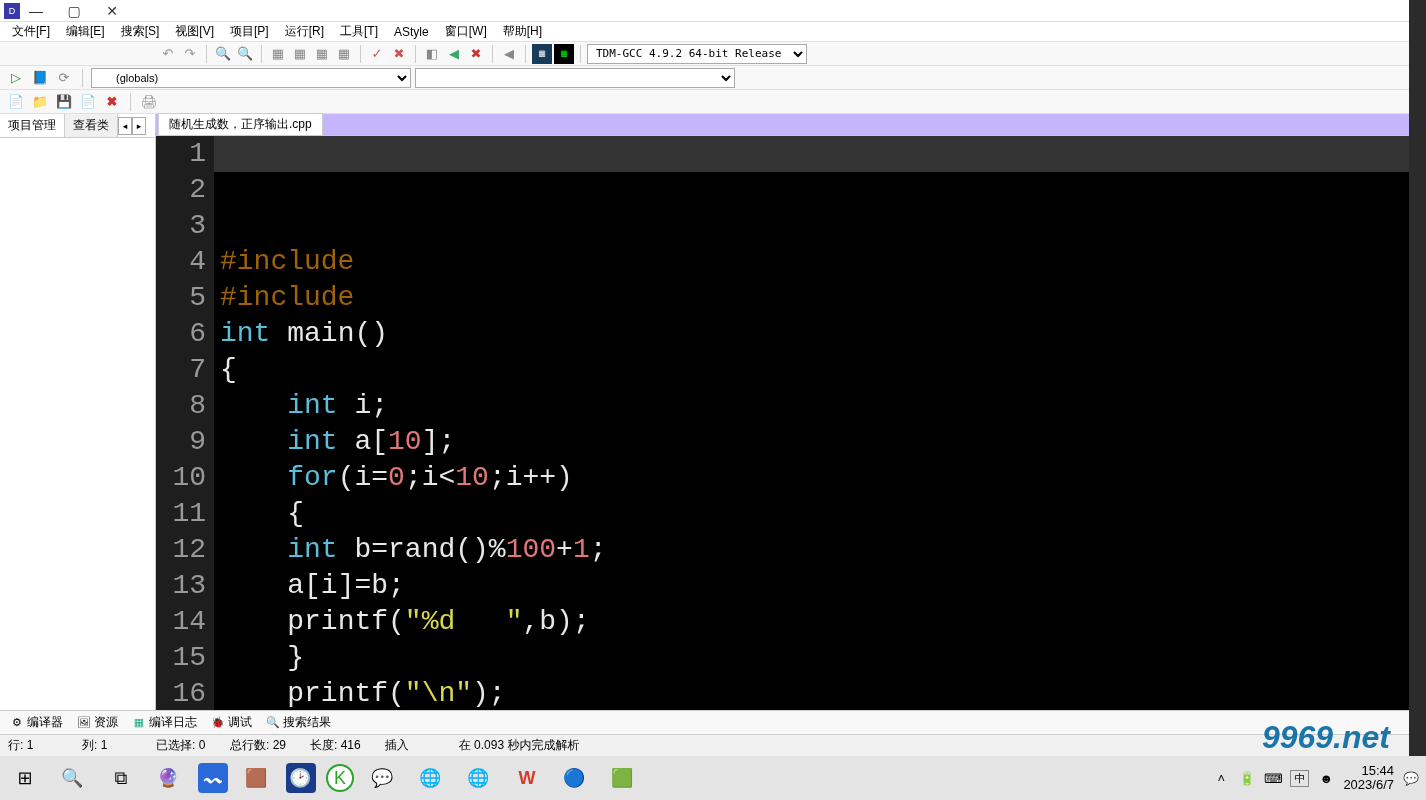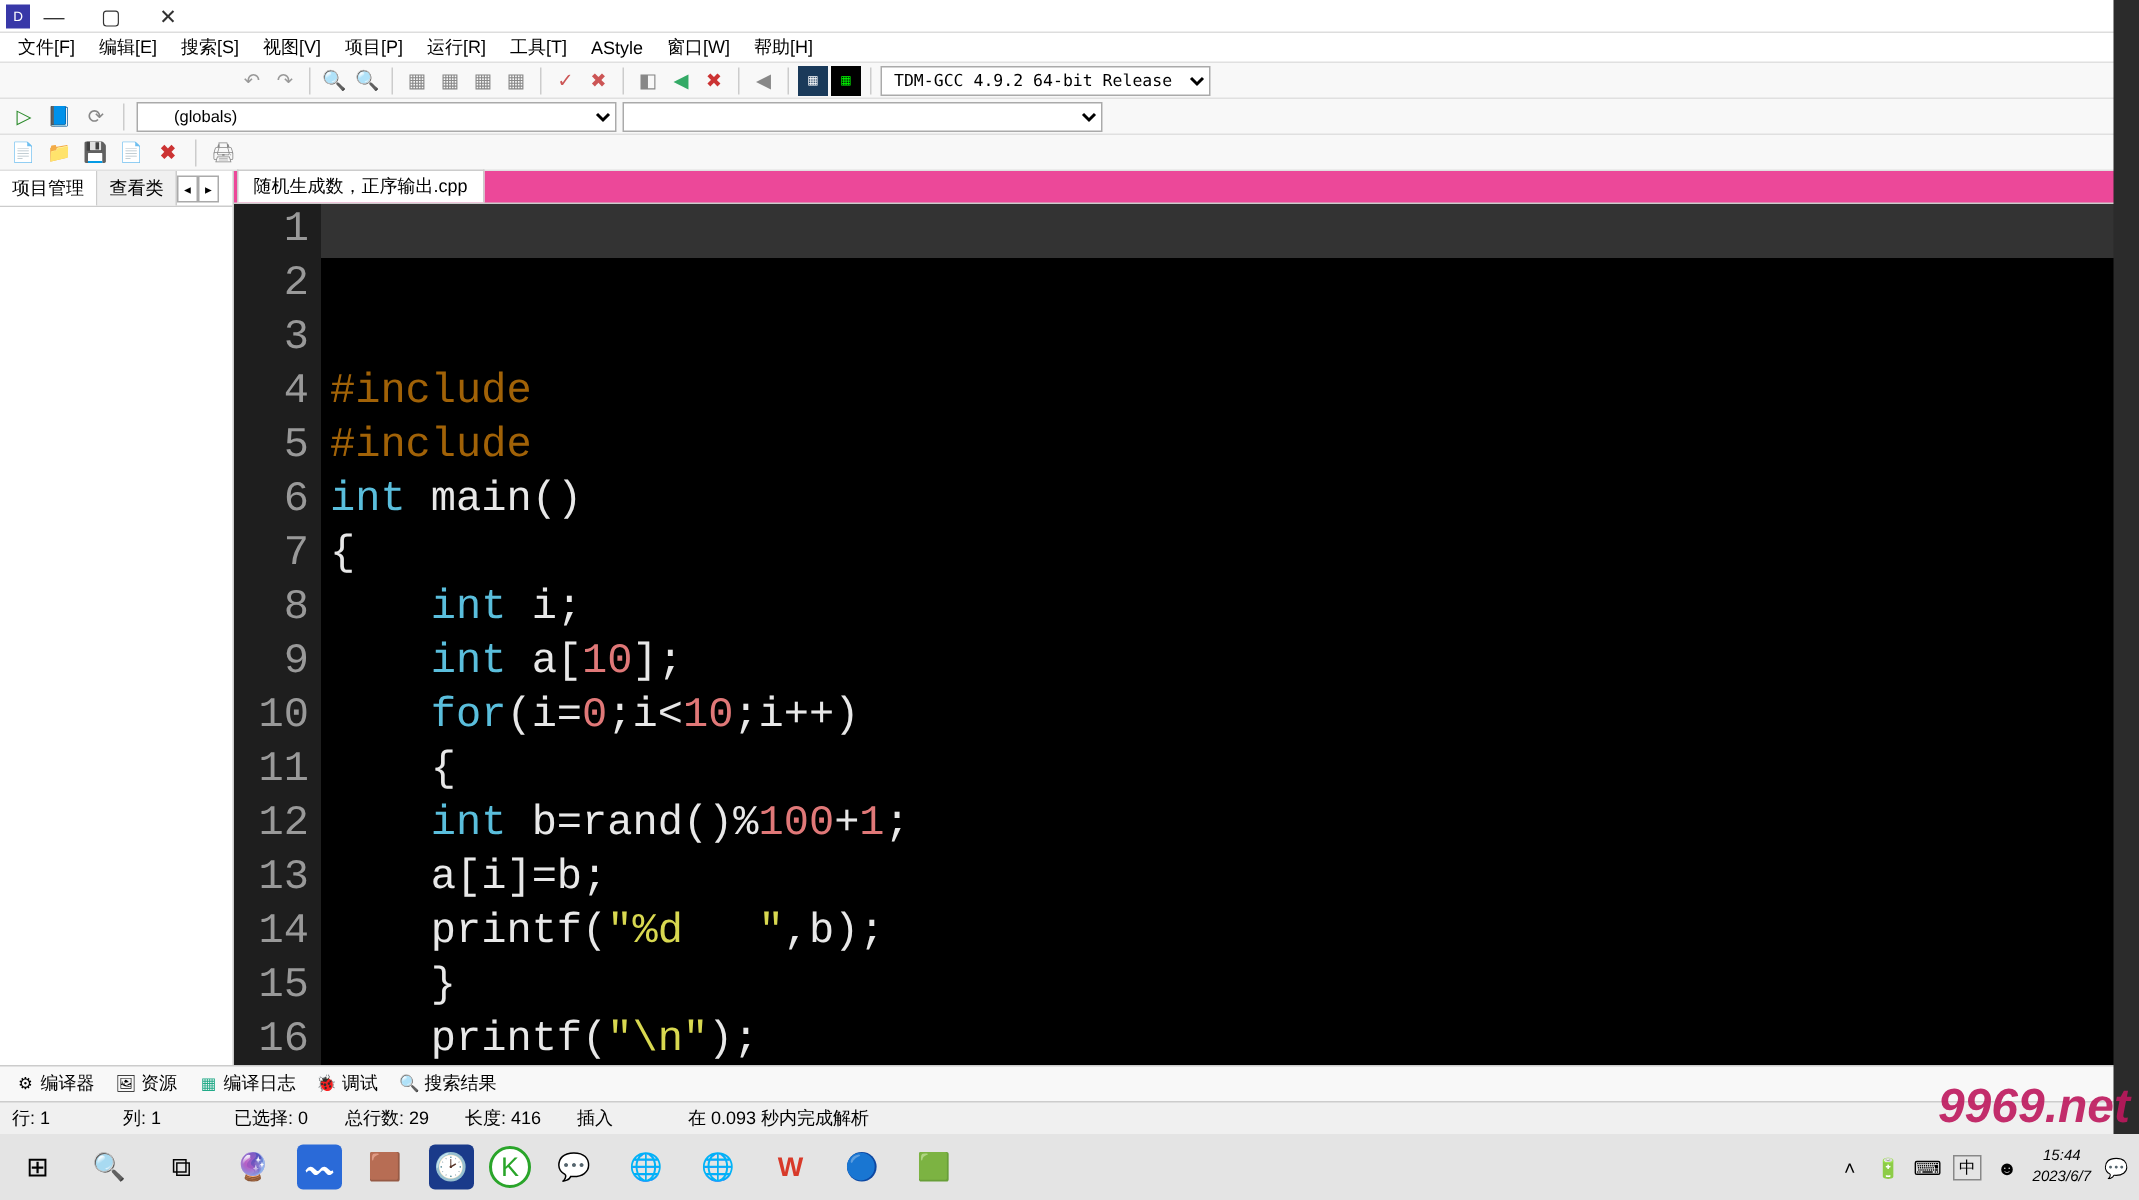--- a/index.html
+++ b/index.html
@@ -19,21 +19,21 @@
 .tb-combo-wide { height: 20px; border: 1px solid #aaa; background: #fff; font-size: 11px; padding: 0 20px; width: 320px; }
 .toolbar3 { height: 24px; background: #f8f8f8; display: flex; align-items: center; padding: 0 6px; gap: 4px; border-bottom: 1px solid #e0e0e0; }
 .main { display: flex; height: calc(100% - 22px - 20px - 24px - 24px - 24px - 24px - 22px - 44px); }
 .sidebar { width: 156px; background: #fff; border-right: 1px solid #ccc; }
 .sidebar-tabs { display: flex; border-bottom: 1px solid #ccc; }
 .sidebar-tab { padding: 3px 8px; font-size: 12px; border-right: 1px solid #ccc; background: #f0f0f0; cursor: pointer; }
 .sidebar-tab.active { background: #fff; }
 .sidebar-nav { display: flex; align-items: center; }
 .sidebar-navbtn { width: 14px; height: 18px; border: 1px solid #aaa; background: #fff; font-size: 9px; display: flex; align-items: center; justify-content: center; cursor: pointer; }
 .editor-area { flex: 1; display: flex; flex-direction: column; background: #fff; }
-.editor-tabs { height: 22px; display: flex; align-items: flex-end; padding-left: 2px; background: #ec4899; border-bottom: 1px solid #ccc; }
+.editor-tabs { height: 22px; display: flex; align-items: flex-end; padding-left: 2px; background: #c4b5fd; border-bottom: 1px solid #ccc; }
 .editor-tab { padding: 2px 10px; font-size: 12px; background: #fff; border: 1px solid #ccc; border-bottom: none; cursor: pointer; }
 .code-wrapper { flex: 1; display: flex; background: #000; overflow: hidden; font-family: "Consolas", "Courier New", monospace; font-size: 28px; line-height: 36px; }
 .gutter { width: 58px; text-align: right; padding-right: 8px; color: #999; background: #1e1e1e; white-space: pre; }
 .code { flex: 1; position: relative; white-space: pre; color: #e0e0e0; padding-left: 6px; }
 .code-highlight { position: absolute; left: 0; right: 0; top: 0; height: 36px; background: #333; z-index: 0; }
 .code-content { position: relative; z-index: 1; }
 .tok-pp { color: #a16207; }
 .tok-kw { color: #5abedc; }
 .tok-id { color: #e8e8e8; }
 .tok-fn { color: #e8e8e8; }
@@ -43,22 +43,22 @@
 .scollbar-v { position: absolute; right: 0; top: 0; bottom: 0; width: 17px; background: #2b2b2b; }
 .bottom-panel { height: 24px; background: #f8f8f8; border-top: 1px solid #ccc; display: flex; align-items: center; padding: 0 6px; gap: 6px; font-size: 12px; }
 .bp-item { display: flex; align-items: center; gap: 3px; cursor: pointer; padding: 2px 4px; }
 .bp-icon { width: 14px; height: 14px; display: flex; align-items: center; justify-content: center; font-size: 11px; }
 .statusbar { height: 22px; background: #f0f0f0; border-top: 1px solid #ccc; display: flex; align-items: center; padding: 0 8px; gap: 24px; font-size: 12px; }
 .sb-cell { min-width: 50px; }
 .taskbar { position: absolute; bottom: 0; left: 0; right: 0; height: 44px; background: #e4e4e4; display: flex; align-items: center; padding: 0 6px; }
 .tb-left { display: flex; align-items: center; gap: 10px; }
 .tb-task { width: 38px; height: 38px; display: flex; align-items: center; justify-content: center; font-size: 18px; cursor: pointer; }
 .tb-right { margin-left: auto; display: flex; align-items: center; gap: 8px; font-size: 12px; }
-.tb-clock { text-align: center; font-size: 10px; line-height: 14px; font-style: italic; }
-.watermark { position: absolute; right: 6px; bottom: 44px; color: #be185d; font-size: 32px; font-weight: bold; font-style: italic; opacity: 0.9; pointer-events: none; }
+.tb-clock { text-align: right; font-size: 13px; line-height: 14px; }
+.watermark { position: absolute; right: 36px; bottom: 44px; color: #0369a1; font-size: 32px; font-weight: bold; font-style: italic; opacity: 0.9; pointer-events: none; }
 .tray-icon { width: 18px; height: 18px; display: flex; align-items: center; justify-content: center; font-size: 13px; }
 .ime-box { border: 1px solid #888; padding: 0 3px; font-size: 11px; }
 </style>
 </head>
 <body>
 
 <div class="titlebar">
   <div class="titlebar-icon">D</div>
   <div class="titlebar-btns">
     <div class="titlebar-btn">—</div>

